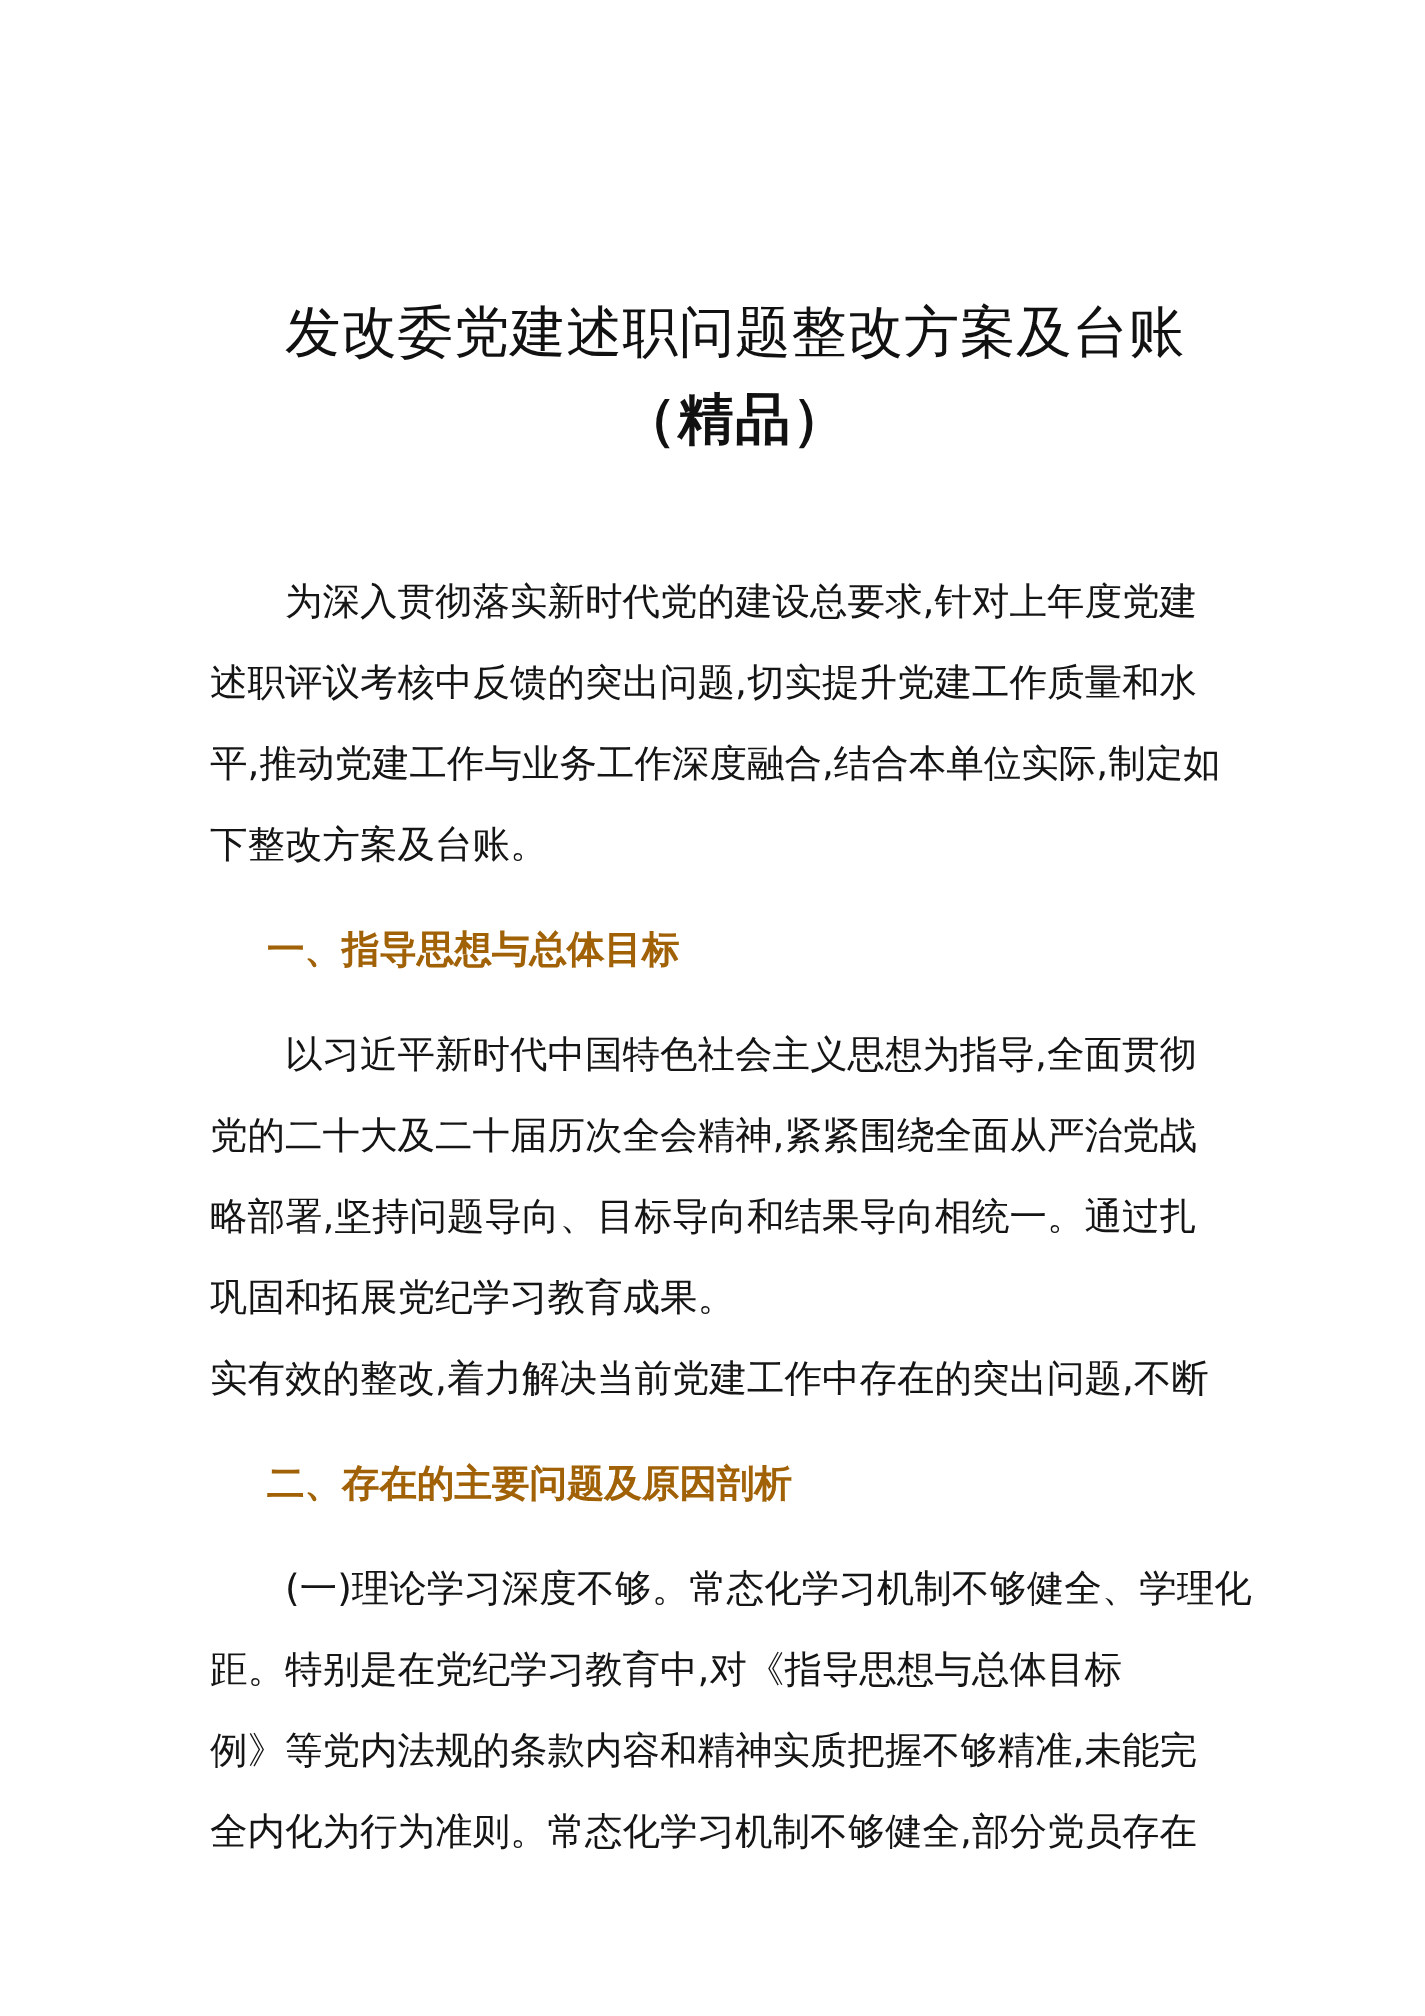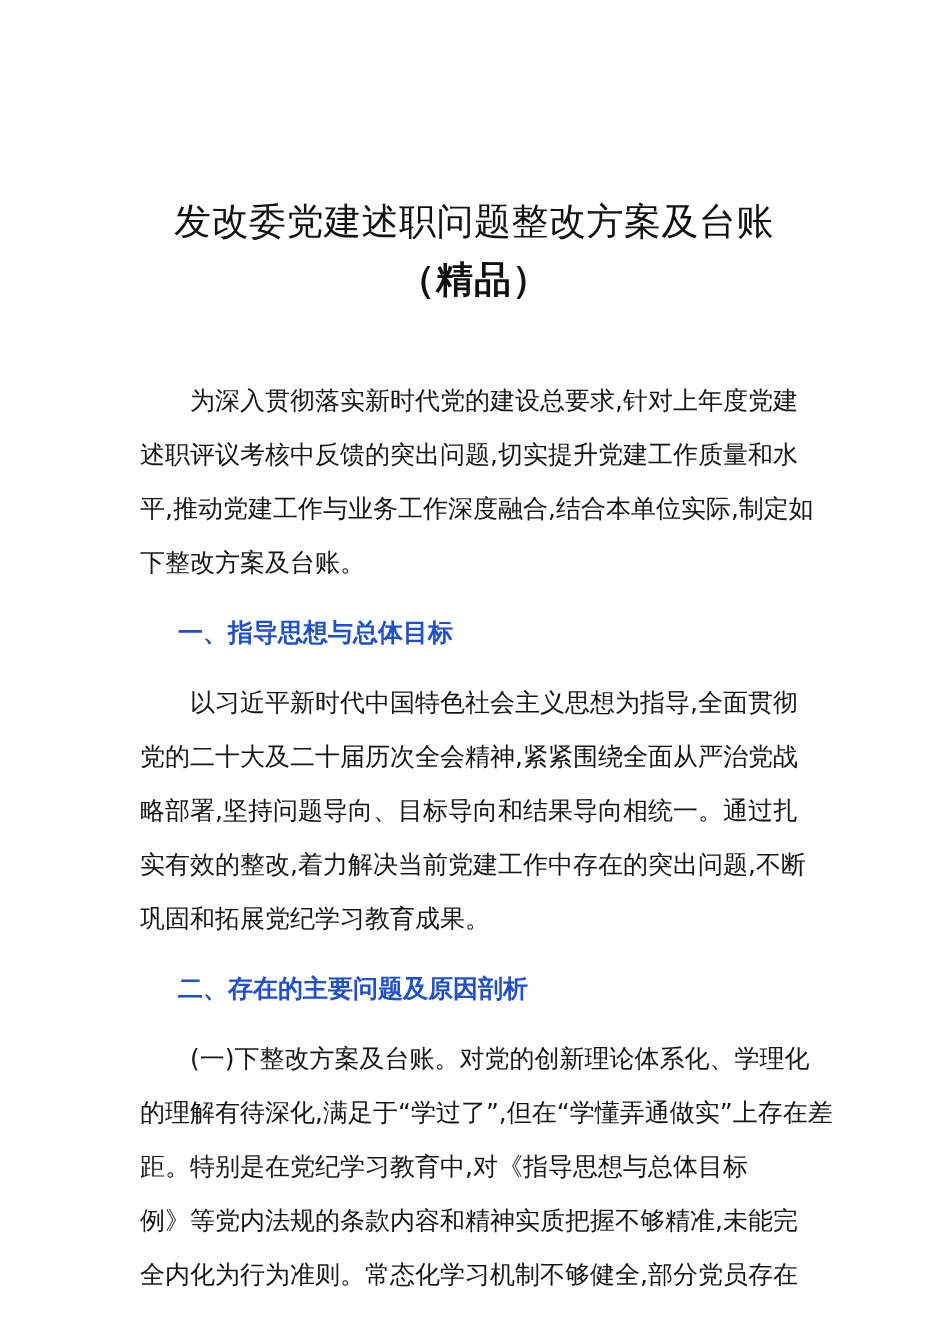--- a/index.html
+++ b/index.html
@@ -18,21 +18,21 @@
     .page {
       position: absolute;
       left: 0;
       top: 0;
       width: 950px;
       height: 1344px;
       background: #ffffff;
     }
     .title-block {
       position: absolute;
-      left: 134px;
+      left: 150px;
       top: 196px;
       width: 680px;
       text-align: center;
     }
     .title-line {
       font-size: 37px;
       line-height: 52px;
       font-weight: normal;
       letter-spacing: 0.5px;
       color: #111;
@@ -59,21 +59,21 @@
       color: #151515;
     }
     .heading {
       font-size: 25px;
       line-height: 54px;
       margin: 0;
       padding-top: 4px;
       padding-bottom: 4px;
       text-indent: 50px;
       font-weight: bold;
-      color: #1d4ed8;
+      color: #a16207;
     }
     .line {
       display: block;
       white-space: nowrap;
       text-indent: 0;
     }
     .line.indent {
       padding-left: 50px;
     }
   </style>
@@ -97,30 +97,29 @@
     </p>
 
     <p class="heading">
       <span class="line indent">一、指导思想与总体目标</span>
     </p>
 
     <p class="para">
       <span class="line indent">以习近平新时代中国特色社会主义思想为指导,全面贯彻</span>
       <span class="line">党的二十大及二十届历次全会精神,紧紧围绕全面从严治党战</span>
       <span class="line">略部署,坚持问题导向、目标导向和结果导向相统一。通过扎</span>
+      <span class="line">巩固和拓展党纪学习教育成果。</span>
       <span class="line">实有效的整改,着力解决当前党建工作中存在的突出问题,不断</span>
-      <span class="line">巩固和拓展党纪学习教育成果。</span>
     </p>
 
     <p class="heading">
       <span class="line indent">二、存在的主要问题及原因剖析</span>
     </p>
 
     <p class="para">
-      <span class="line indent">(一)下整改方案及台账。对党的创新理论体系化、学理化</span>
-      <span class="line">的理解有待深化,满足于“学过了”,但在“学懂弄通做实”上存在差</span>
+      <span class="line indent">(一)理论学习深度不够。常态化学习机制不够健全、学理化</span>
       <span class="line">距。特别是在党纪学习教育中,对《指导思想与总体目标</span>
       <span class="line">例》等党内法规的条款内容和精神实质把握不够精准,未能完</span>
       <span class="line">全内化为行为准则。常态化学习机制不够健全,部分党员存在</span>
     </p>
 
   </div>
 </div>
 
 </body></html>

